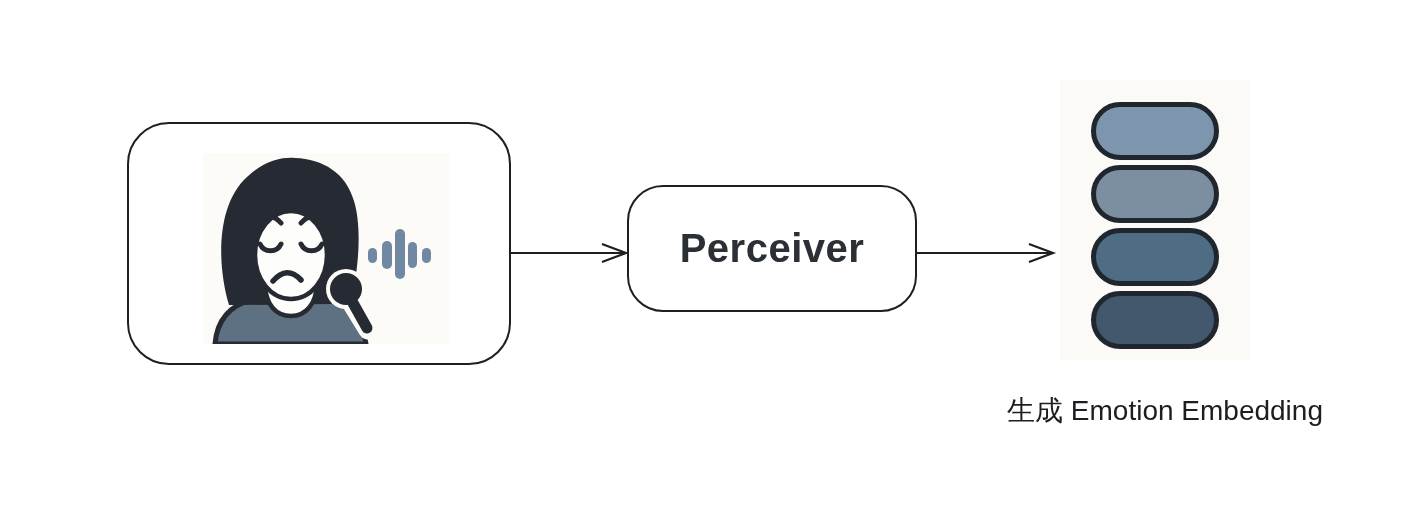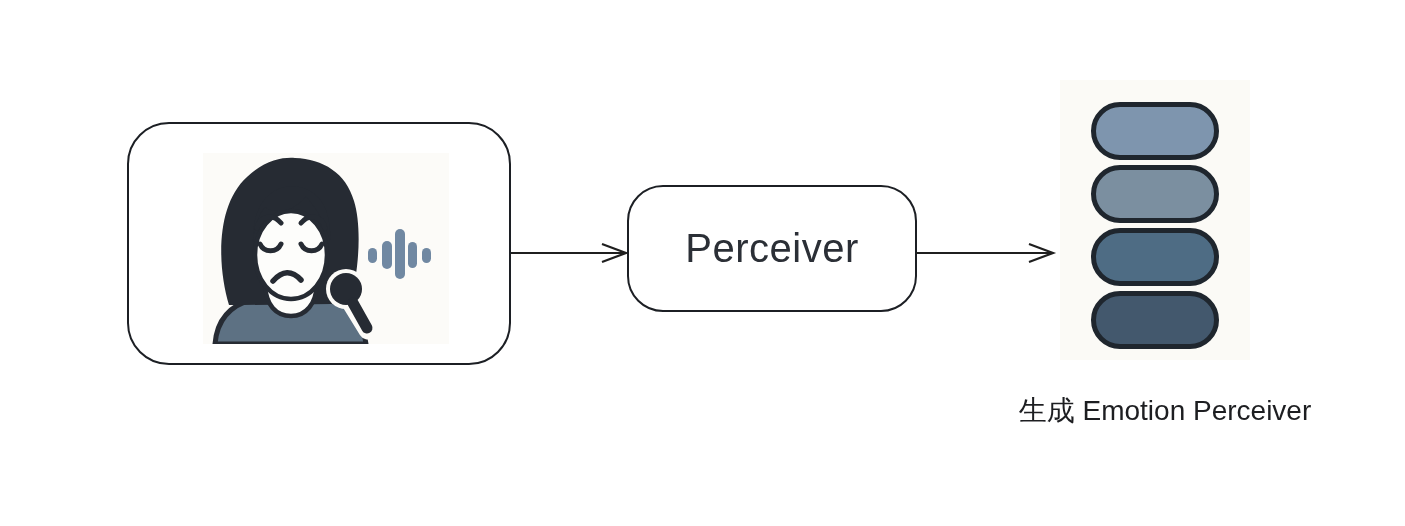--- a/index.html
+++ b/index.html
@@ -20,21 +20,21 @@
     display:block;
   }
 
   
   .perceiver-box {
     position:absolute; left:627px; top:185px; width:290px; height:127px;
     background:#ffffff; border:2.5px solid #1c1f24; border-radius:36px;
     display:flex; align-items:center; justify-content:center;
   }
   .perceiver-label {
-    font-size:40px; font-weight:400; color:#2b2f36; letter-spacing:0.5px;
+    font-size:40px; font-weight:700; color:#2b2f36; letter-spacing:0.5px;
   }
 
   
   .arrow { position:absolute; }
   .arrow svg { display:block; }
 
   
   .embedding-panel {
     position:absolute; left:1060px; top:80px; width:190px; height:280px;
     display:flex; flex-direction:column; align-items:center;
@@ -116,15 +116,15 @@
     </svg>
   </div>
 
   <div class="embedding-panel" style="background-color: rgb(251, 250, 246);">
     <div class="pill" style="background-color: rgb(126, 149, 174);"></div>
     <div class="pill" style="background-color: rgb(123, 143, 160);"></div>
     <div class="pill" style="background-color: rgb(78, 108, 132);"></div>
     <div class="pill" style="background-color: rgb(67, 88, 109);"></div>
   </div>
 
-  <div class="caption caption-output">生成 Emotion Perceiver</div>
+  <div class="caption caption-output">生成 Emotion Embedding</div>
 
 </div>
 
 </body></html>

